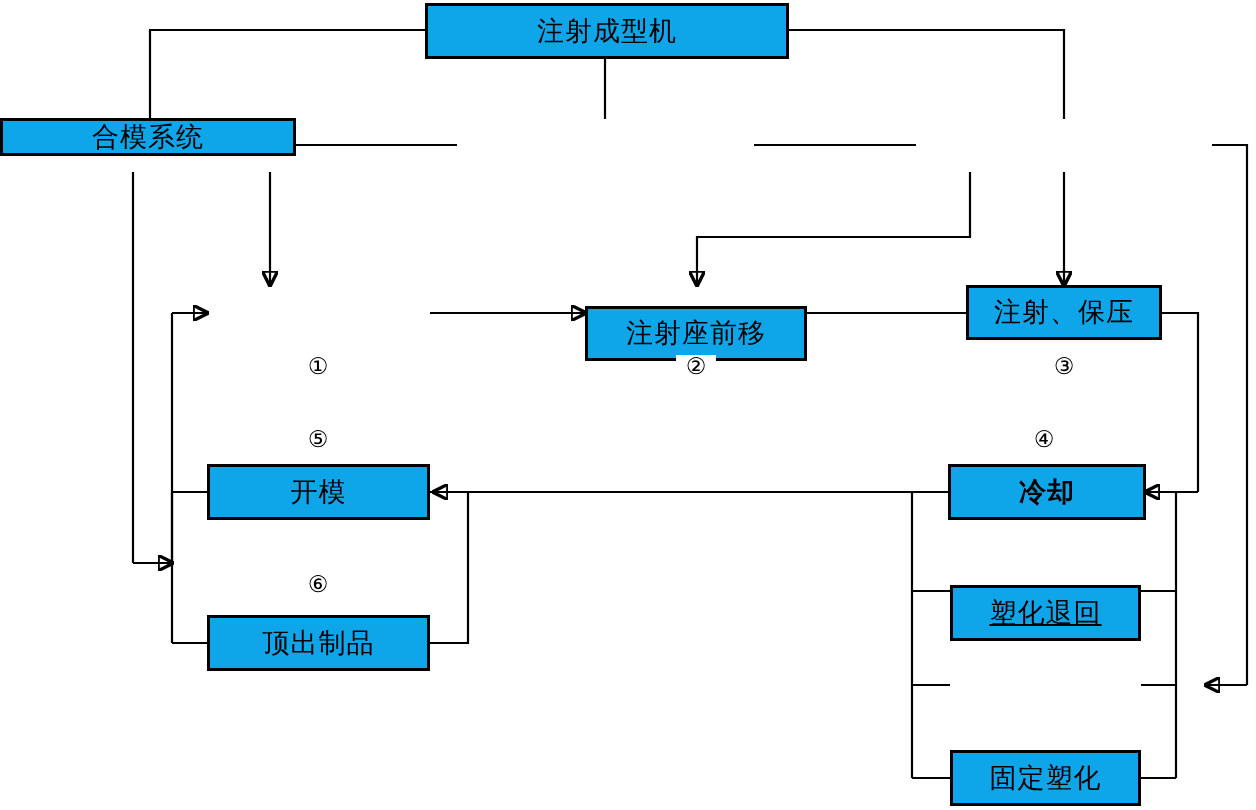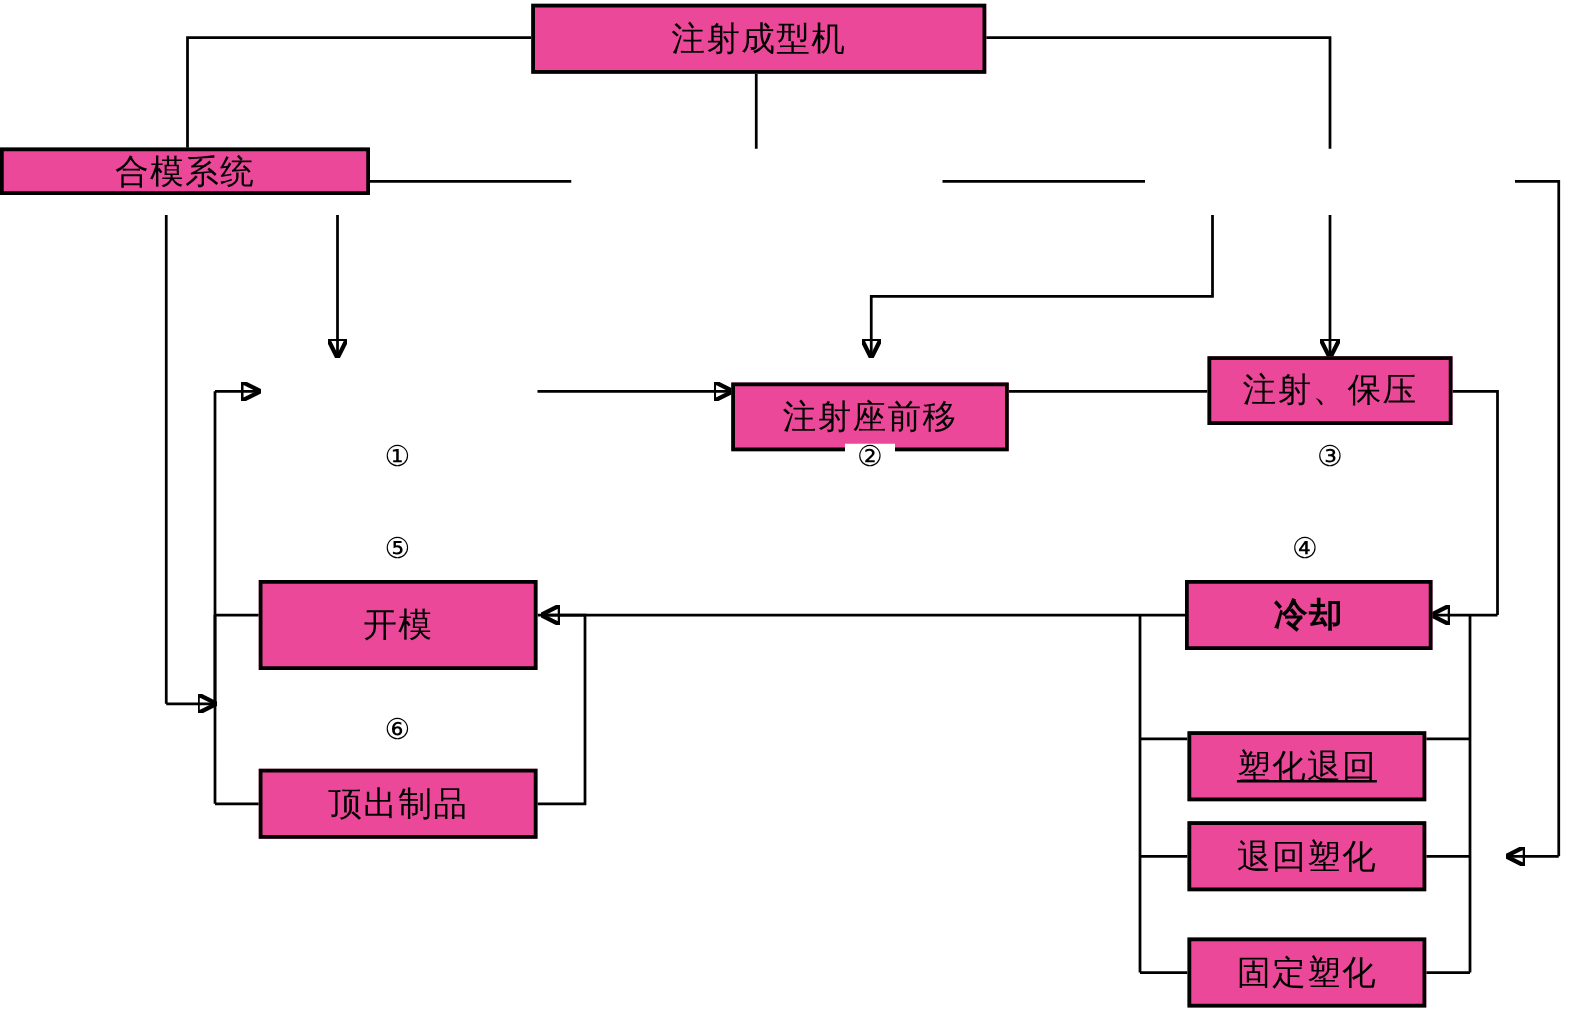--- a/index.html
+++ b/index.html
@@ -11,21 +11,21 @@
   #canvas{
     position:relative;
     width:1256px;
     height:810px;
     background:#ffffff;
     overflow:hidden;
   }
   .box{
     position:absolute;
     box-sizing:border-box;
-    background:#ec4899;
+    background:#0ea5e9;
     border:3px solid #000000;
     display:flex;
     align-items:center;
     justify-content:center;
     z-index:5;
   }
   .box span{
     font-size:27px;
     line-height:1;
     letter-spacing:1px;
@@ -139,34 +139,31 @@
     <span>注射、保压</span>
   </div>
   <div class="num" style="left:1044px;top:355px;">③</div>
 
   <div class="num" style="left:1024px;top:428px;">④</div>
   <div class="box" style="left:948px;top:464px;width:198px;height:56px;font-weight:bold;">
     <span>冷却</span>
   </div>
 
   <div class="num" style="left:298px;top:428px;">⑤</div>
-  <div class="box" style="left:207px;top:464px;width:223px;height:72px;">
+  <div class="box" style="left:207px;top:464px;width:223px;height:56px;">
     <span>开模</span>
   </div>
 
   <div class="num" style="left:298px;top:573px;">⑥</div>
   <div class="box" style="left:207px;top:615px;width:223px;height:56px;">
     <span>顶出制品</span>
   </div>
 
   <div class="box" style="left:950px;top:585px;width:191px;height:56px;text-decoration:underline;">
     <span>塑化退回</span>
   </div>
 
-  <div class="box" style="left:950px;top:657px;width:191px;height:56px;">
-    <span>退回塑化</span>
-  </div>
 
   <div class="box" style="left:950px;top:750px;width:191px;height:56px;">
     <span>固定塑化</span>
   </div>
 
 </div>
 
 </body></html>

